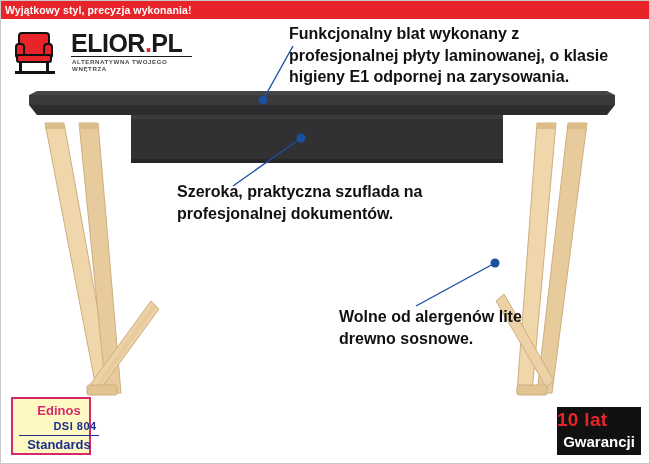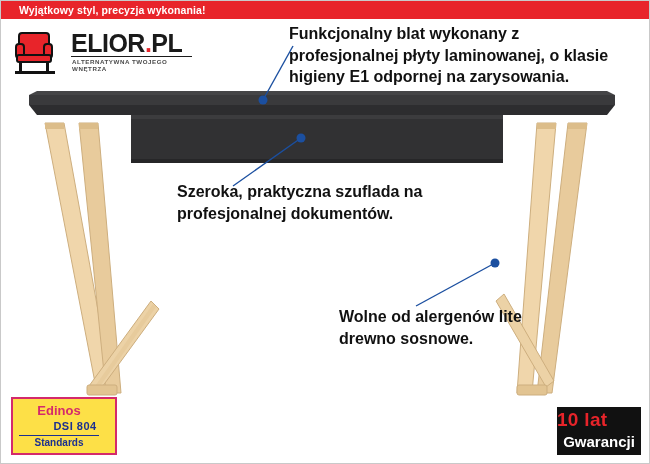--- a/index.html
+++ b/index.html
@@ -24,21 +24,21 @@
     position: absolute;
     left: 0;
     top: 0;
     width: 650px;
     height: 18px;
     background: #e8242a;
     color: #ffffff;
     font-size: 10.5px;
     font-weight: bold;
     line-height: 18px;
-    padding-left: 18px;
+    padding-left: 4px;
     box-sizing: border-box;
     letter-spacing: 0.1px;
   }
   
   .logo-box {
     position: absolute;
     left: 10px;
     top: 24px;
     width: 180px;
     height: 56px;
@@ -100,25 +100,25 @@
     line-height: 1.35;
   }
   #callout-0 { left: 288px; top: 22px; width: 330px; }
   #callout-1 { left: 176px; top: 180px; width: 260px; }
   #callout-2 { left: 330px; top: 305px; width: 230px; margin-left: 8px; }
   
   .cert-box {
     position: absolute;
     left: 10px;
     top: 396px;
-    width: 106px;
+    width: 80px;
     height: 58px;
     border: 2px solid #d42a6b;
     box-sizing: border-box;
-    background: #fde047;
+    background: #fef9c3;
   }
   .cert-name {
     position: absolute;
     left: 0;
     top: 4px;
     width: 92px;
     text-align: center;
     font-size: 13px;
     font-weight: bold;
     color: #d42a6b;
@@ -133,21 +133,21 @@
     font-weight: bold;
     color: #1b2f91;
     letter-spacing: 0.5px;
   }
   .cert-std {
     position: absolute;
     left: 0;
     top: 38px;
     width: 92px;
     text-align: center;
-    font-size: 10px;
+    font-size: 13px;
     font-weight: bold;
     color: #1b2f91;
   }
   .cert-line {
     position: absolute;
     left: 6px;
     top: 36px;
     width: 80px;
     height: 1px;
     background: #1b2f91;

